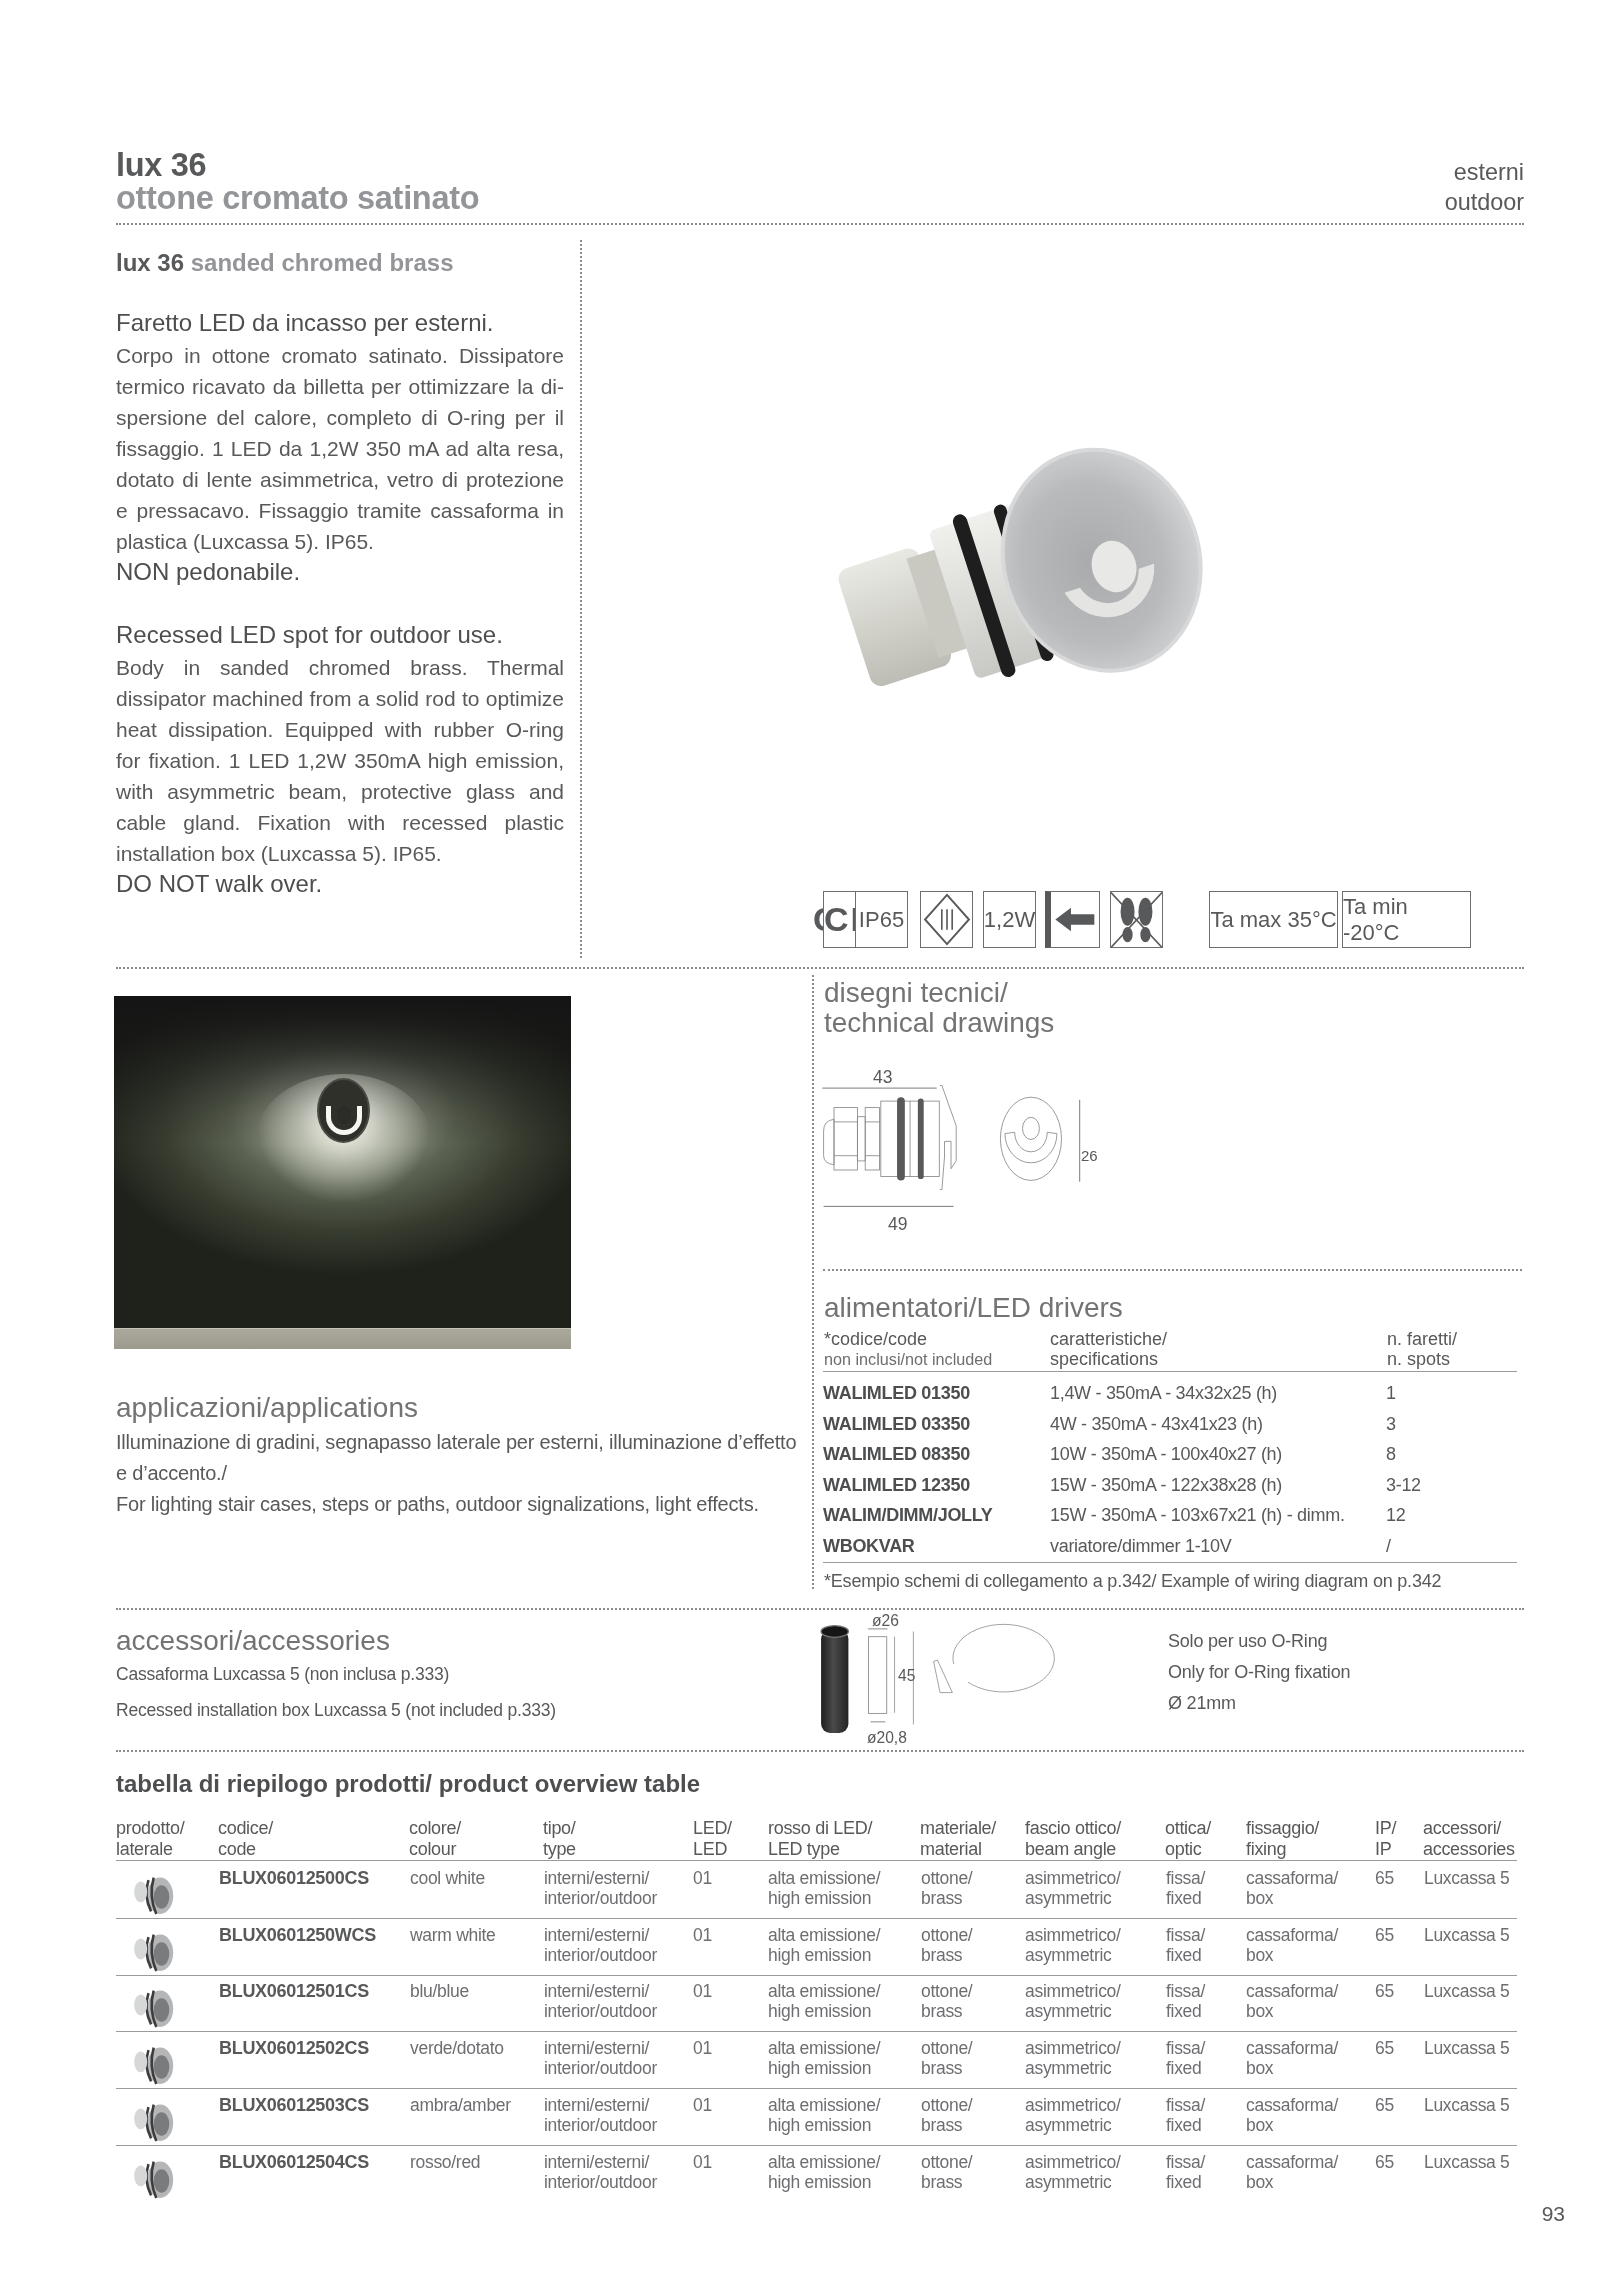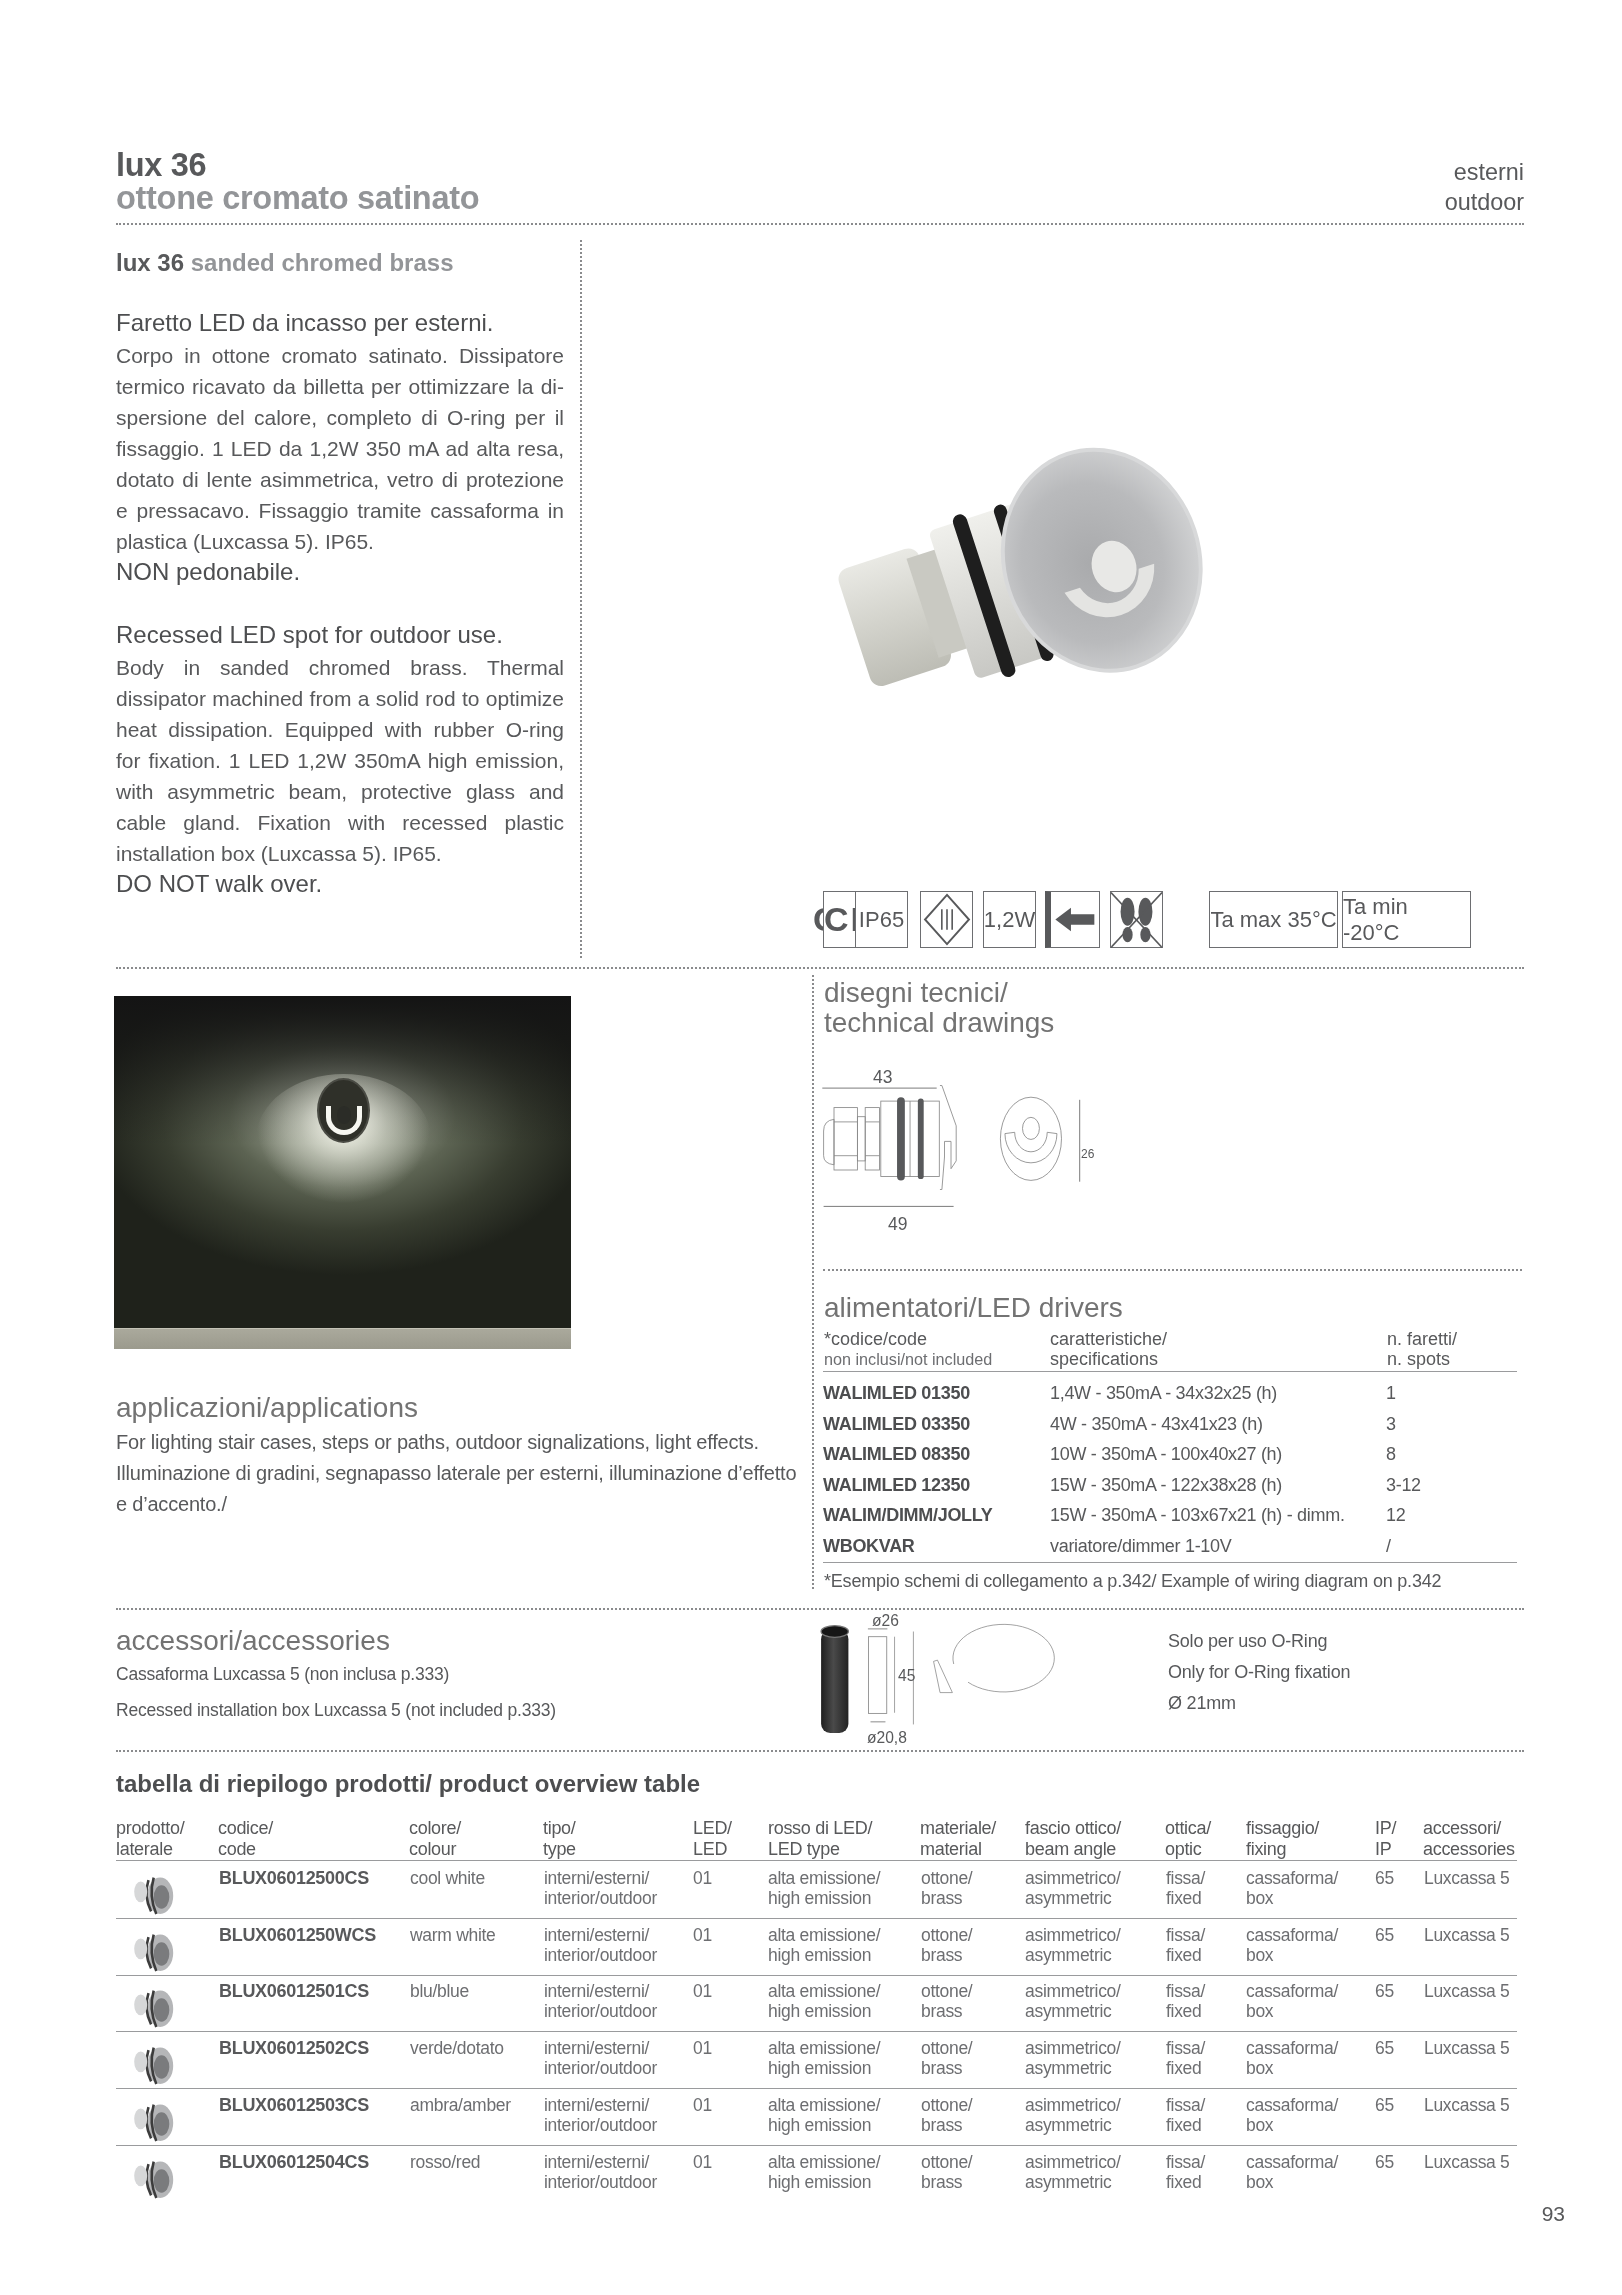--- a/index.html
+++ b/index.html
@@ -183,21 +183,21 @@
 </div>
 
 <div class="dots-v" style="left:812px; top:975px; height:614px;"></div>
 
 <div class="abs sec-h" style="left:824px; top:978px;">disegni tecnici/</div>
 <div class="abs sec-h" style="left:824px; top:1008px;">technical drawings</div>
 
 <div class="abs" style="left:821px; top:1066px; width:442px; height:169px;">
   <span class="dim-lbl" style="left:52px; top:1.3px; font-size:17.5px;">43</span>
   <span class="dim-lbl" style="left:67px; top:148px; font-size:17.5px;">49</span>
-  <span class="dim-lbl" style="left:260px; top:81px; font-size:12px;">26</span>
+  <span class="dim-lbl" style="left:260px; top:81px; font-size:15px;">26</span>
   <svg width="442" height="169" viewBox="0 0 680 260" style="position:absolute; left:0; top:0;">
     <line x1="2" y1="34" x2="178" y2="34" stroke="#777" stroke-width="1.5"></line>
     <line x1="4" y1="216" x2="204" y2="216" stroke="#777" stroke-width="1.5"></line>
     <path d="M20 82 Q4 84 4 100 L4 138 Q4 150 20 152 Z" fill="none" stroke="#888" stroke-width="1.3"></path>
     <rect x="20" y="64" width="36" height="96" fill="none" stroke="#888" stroke-width="1.3"></rect>
     <line x1="20" y1="86" x2="56" y2="86" stroke="#888" stroke-width="1.3"></line>
     <line x1="20" y1="138" x2="56" y2="138" stroke="#888" stroke-width="1.3"></line>
     <rect x="56" y="78" width="12" height="68" fill="none" stroke="#888" stroke-width="1.3"></rect>
     <rect x="68" y="64" width="22" height="96" fill="none" stroke="#888" stroke-width="1.3"></rect>
     <line x1="68" y1="86" x2="90" y2="86" stroke="#888" stroke-width="1.3"></line>
@@ -211,22 +211,22 @@
     <ellipse cx="323" cy="96" rx="13" ry="17" fill="none" stroke="#888" stroke-width="1.3"></ellipse>
     <path d="M283 104 L298 102 A25 30 0 0 0 348 102 L363 104 A40 45 0 0 1 283 104 Z" fill="none" stroke="#888" stroke-width="1.3"></path>
     <line x1="398" y1="52" x2="398" y2="178" stroke="#777" stroke-width="1.5"></line>
   </svg>
 </div>
 
 <div class="dots-h" style="left:823px; top:1269px; width:699px;"></div>
 
 <div class="abs sec-h" style="left:116px; top:1393px;">applicazioni/applications</div>
 <div class="abs app-text" style="top:1427px;">
+  <div>Illuminazione di gradini, segnapasso laterale per esterni, illuminazione d’effetto e d’accento./</div>
   <div>For lighting stair cases, steps or paths, outdoor signalizations, light effects.</div>
-  <div>Illuminazione di gradini, segnapasso laterale per esterni, illuminazione d’effetto e d’accento./</div>
 </div>
 
 <div class="abs sec-h" style="left:824px; top:1293px;">alimentatori/LED drivers</div>
 <div class="drv-hdr" style="left:824px; top:1329px;">
   <div>*codice/code</div>
   <div class="sm">non inclusi/not included</div>
 </div>
 <div class="drv-hdr" style="left:1050px; top:1329px;">
   <div>caratteristiche/</div>
   <div>specifications</div>

